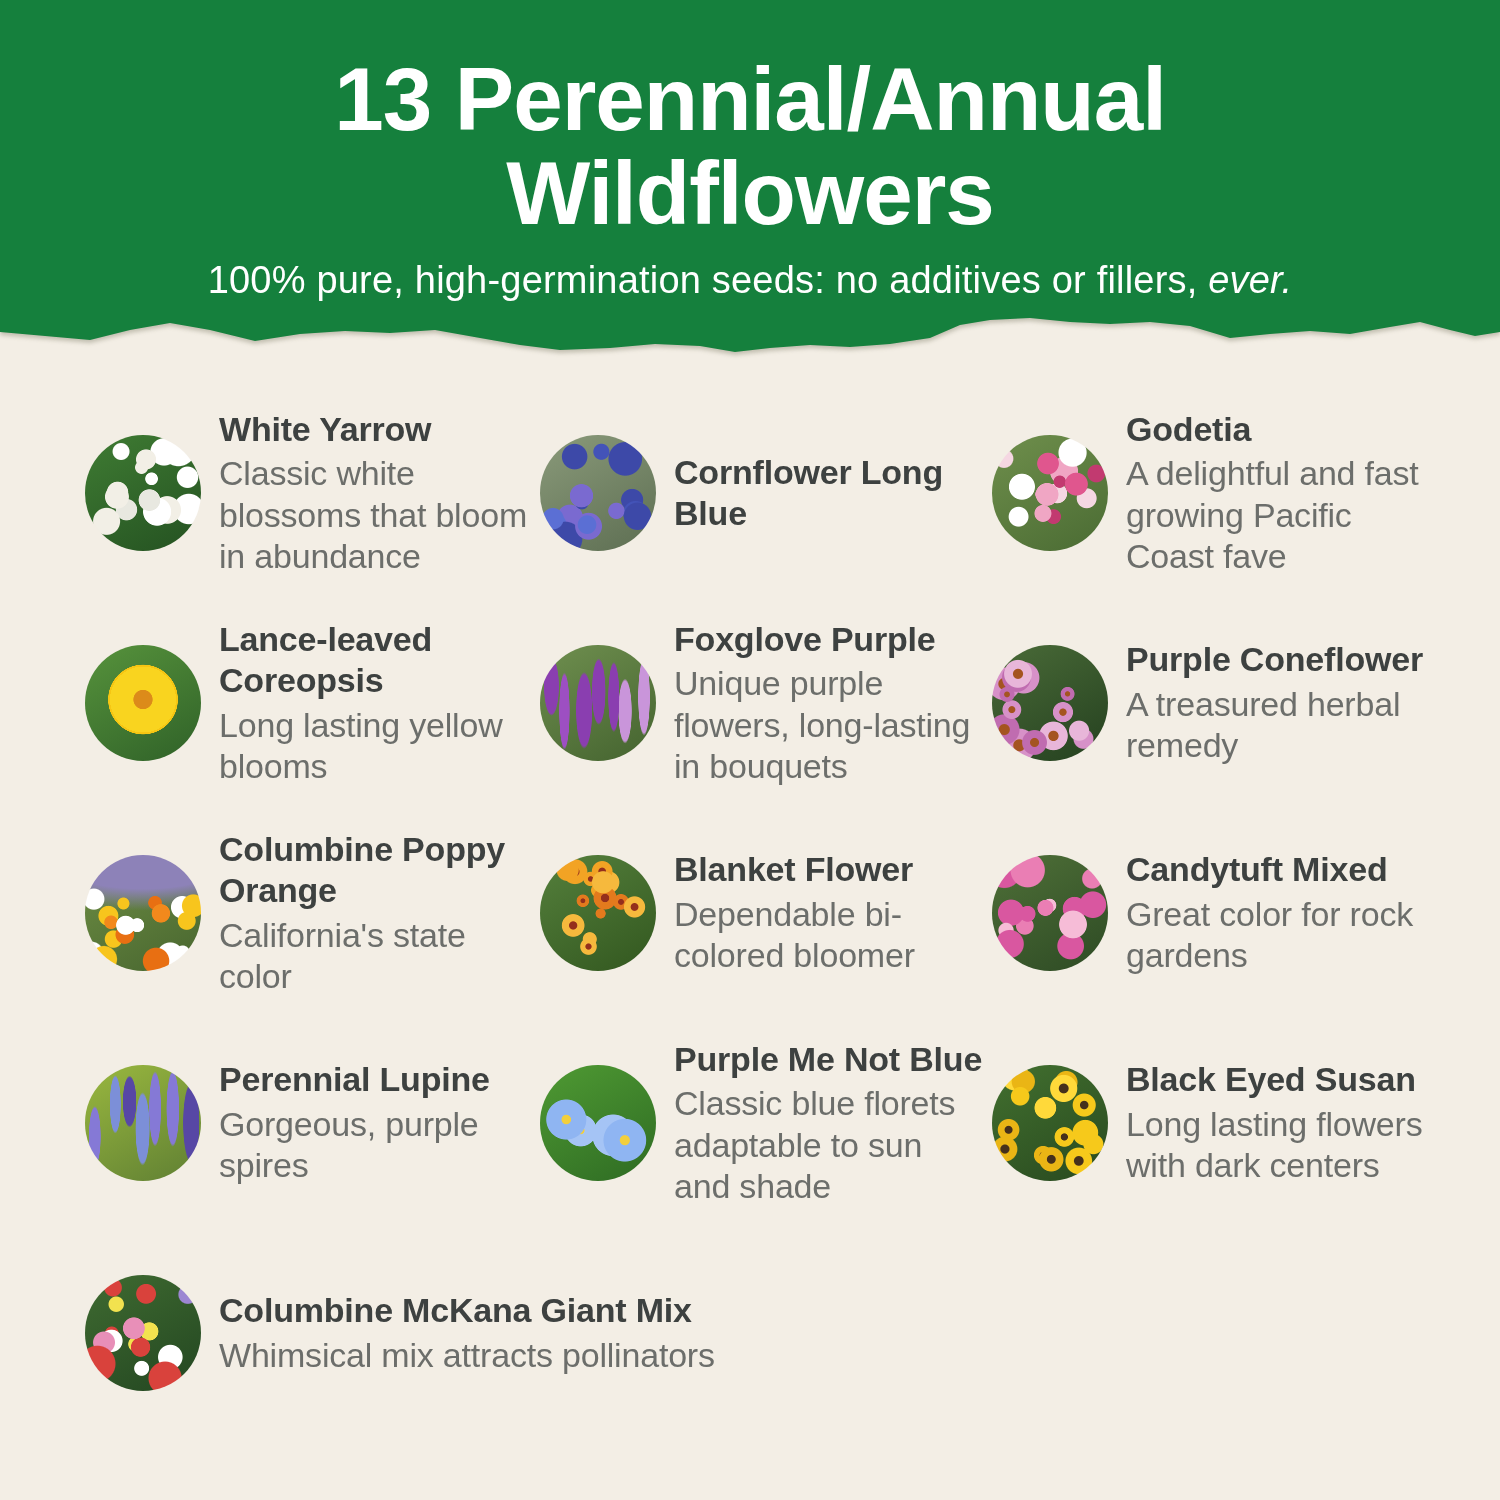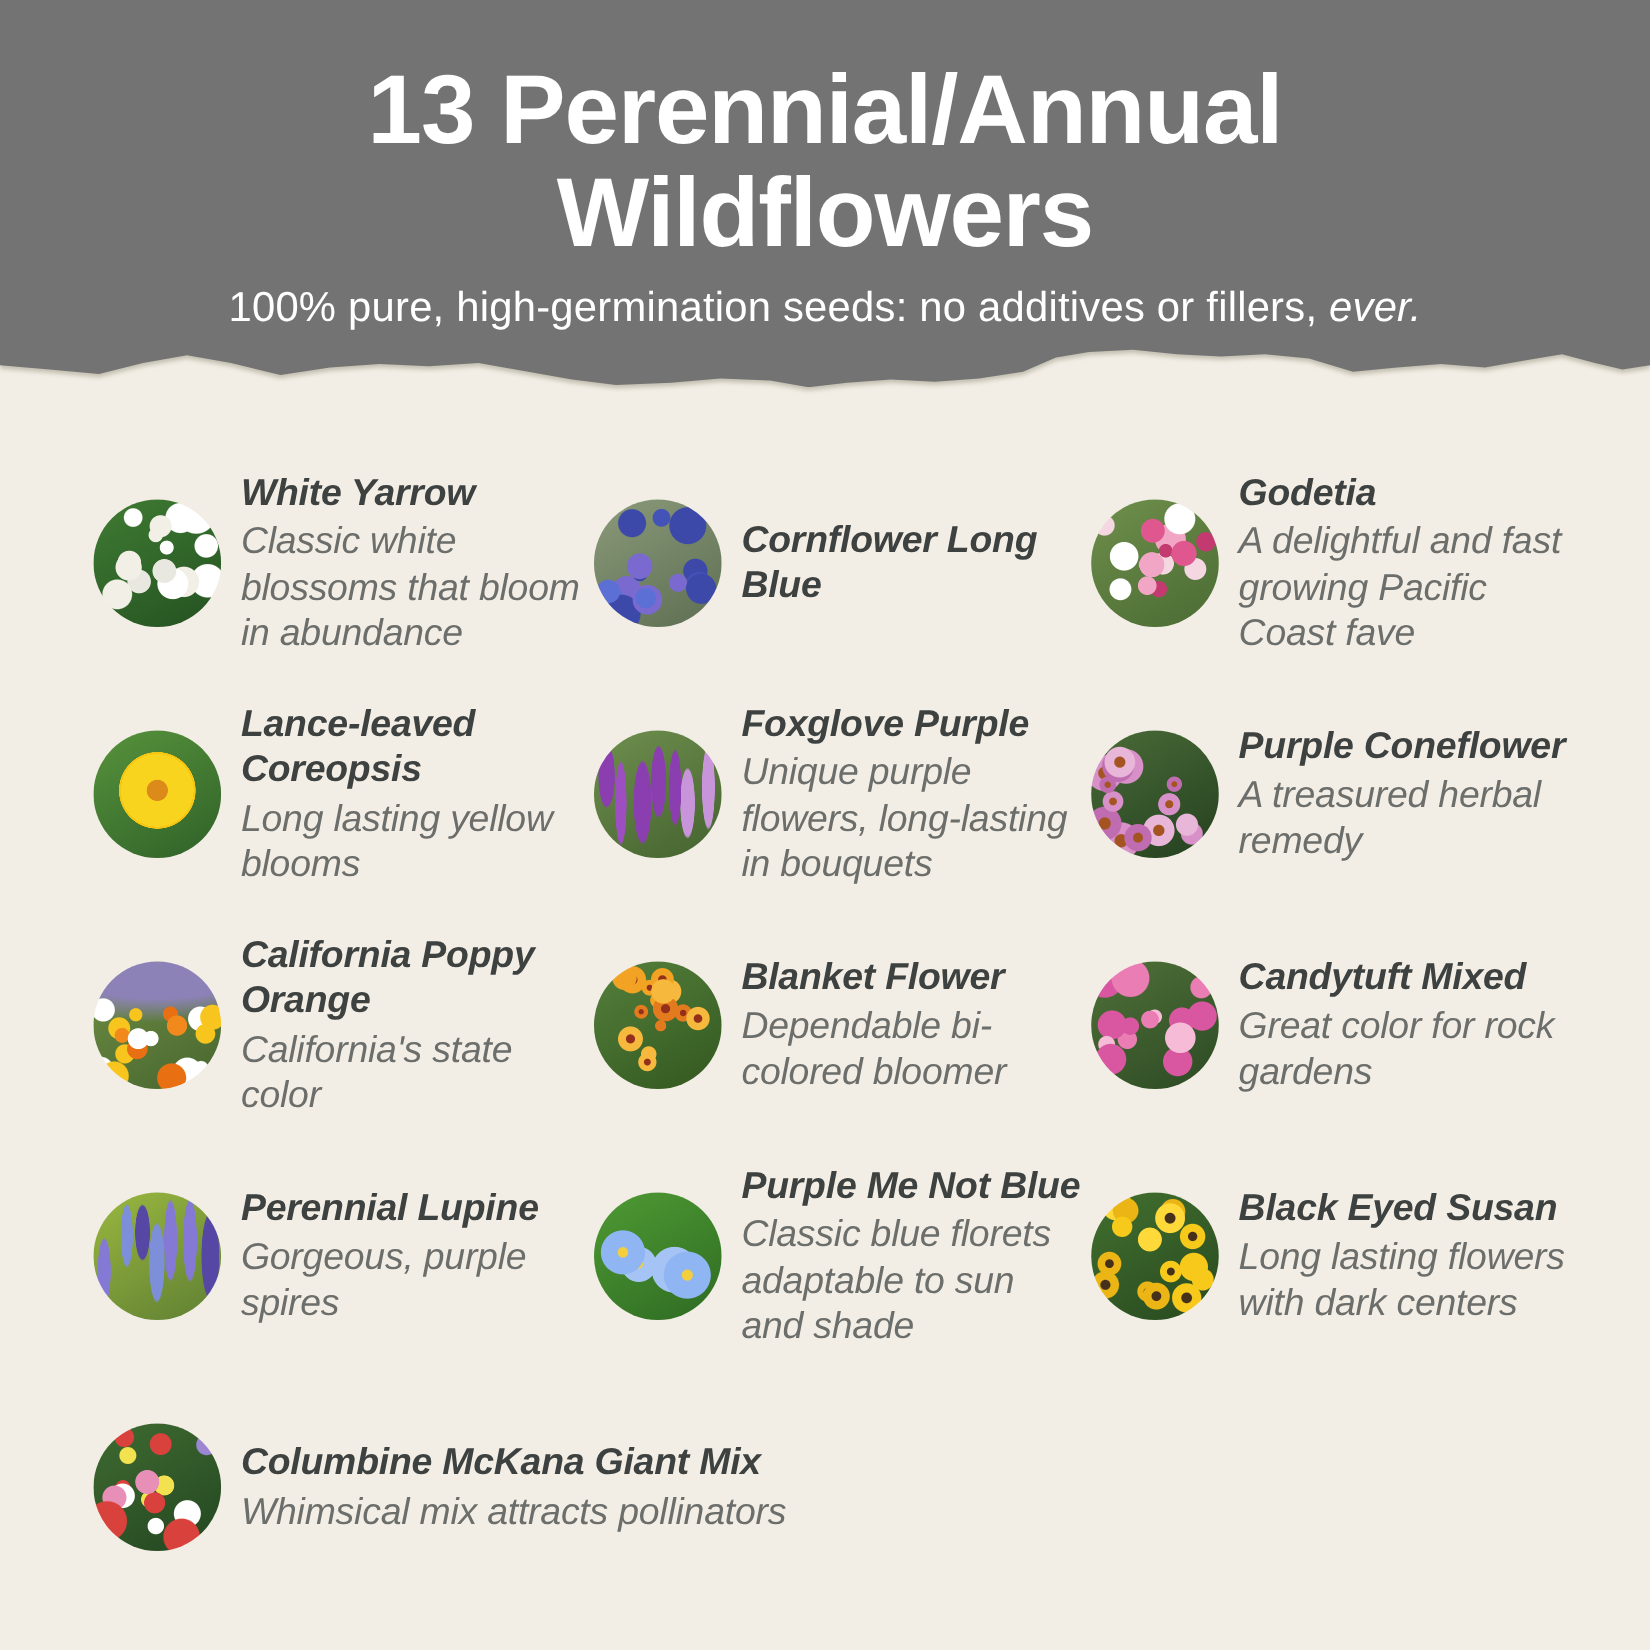--- a/index.html
+++ b/index.html
@@ -7,21 +7,21 @@
     width:1500px;height:1500px;
     background:#f3eee5;
     font-family:"Liberation Sans", sans-serif;
     position:relative;
     overflow:hidden;
   }
   
   .header-wrap{filter:drop-shadow(0 3px 2px rgba(70,70,40,.28));}
   .header{
     width:1500px;height:362px;
-    background:#737373;
+    background:#15803d;
     color:#fff;
     text-align:center;
     clip-path:polygon(0 0,1500px 0,1500px 332px,1475px 336px,1450px 330px,1420px 322px,
       1390px 327px,1350px 334px,1310px 331px,1270px 334px,1230px 338px,1190px 326px,
       1150px 322px,1110px 324px,1070px 322px,1030px 318px,990px 320px,960px 325px,
       930px 338px,890px 344px,850px 347px,810px 345px,770px 348px,735px 352px,
       700px 346px,655px 344px,610px 348px,560px 350px,520px 345px,480px 338px,
       435px 330px,390px 333px,345px 331px,300px 334px,255px 341px,210px 330px,
       170px 323px,130px 330px,90px 340px,45px 336px,0 332px);
   }
@@ -34,23 +34,22 @@
   }
   .subtitle{
     margin-top:18px;
     font-size:38px;
     letter-spacing:.2px;
   }
   .subtitle .em{font-style:italic;text-align:right;}
   
   .grid{
     position:absolute;
-    left:85px;top:407px;
+    left:85px;top:388px;
     width:1340px;
-    font-style:italic;
   }
   .row{
     display:grid;
     grid-template-columns:455px 452px 433px;
     height:210px;
   }
   .row-last{display:flex;height:210px;}
   .cell{
     display:flex;
     align-items:center;
@@ -138,21 +137,21 @@
         <div class="iname">Purple Coneflower</div>
         <div class="idesc">A treasured herbal remedy</div>
       </div>
     </div>
   </div>
 
   <div class="row">
     <div class="cell">
       <div class="photo" style="background-image: radial-gradient(circle at 7.62286% 38.0257%, rgb(255, 255, 255) 0px, rgb(255, 255, 255) 7.7757%, rgba(0, 0, 0, 0) 8.5757%), radial-gradient(circle at 16.2464% 89.7932%, rgb(247, 197, 29) 0px, rgb(247, 197, 29) 8.86385%, rgba(0, 0, 0, 0) 9.66385%), radial-gradient(circle at 61.2498% 91.2795%, rgb(232, 111, 18) 0px, rgb(232, 111, 18) 9.94402%, rgba(0, 0, 0, 0) 10.744%), radial-gradient(circle at 80.5329% 87.0366%, rgb(255, 255, 255) 0px, rgb(255, 255, 255) 6.33164%, rgba(0, 0, 0, 0) 7.13164%), radial-gradient(circle at 35.0432% 60.5694%, rgb(255, 255, 255) 0px, rgb(255, 255, 255) 8.81808%, rgba(0, 0, 0, 0) 9.61808%), radial-gradient(circle at 22.4432% 57.9953%, rgb(242, 137, 28) 0px, rgb(242, 137, 28) 5.62931%, rgba(0, 0, 0, 0) 6.42931%), radial-gradient(circle at 44.9824% 60.483%, rgb(255, 255, 255) 0px, rgb(255, 255, 255) 6.93344%, rgba(0, 0, 0, 0) 7.73344%), radial-gradient(circle at 10.3793% 89.4472%, rgb(232, 111, 18) 0px, rgb(232, 111, 18) 6.17914%, rgba(0, 0, 0, 0) 6.97914%), radial-gradient(circle at 20.169% 52.4228%, rgb(247, 197, 29) 0px, rgb(247, 197, 29) 8.58314%, rgba(0, 0, 0, 0) 9.38314%), radial-gradient(circle at 65.45% 50.309%, rgb(242, 137, 28) 0px, rgb(242, 137, 28) 9.21603%, rgba(0, 0, 0, 0) 10.016%), radial-gradient(circle at 34.3124% 68.5726%, rgb(232, 111, 18) 0px, rgb(232, 111, 18) 8.05436%, rgba(0, 0, 0, 0) 8.85436%), radial-gradient(circle at 60.3591% 41.2074%, rgb(232, 111, 18) 0px, rgb(232, 111, 18) 6.56676%, rgba(0, 0, 0, 0) 7.36676%), radial-gradient(circle at 84.2553% 84.0474%, rgb(255, 255, 255) 0px, rgb(255, 255, 255) 4.65579%, rgba(0, 0, 0, 0) 5.45579%), radial-gradient(circle at 5.69415% 84.734%, rgb(255, 255, 255) 0px, rgb(255, 255, 255) 7.43803%, rgba(0, 0, 0, 0) 8.23803%), radial-gradient(circle at 93.3548% 43.7345%, rgb(247, 197, 29) 0px, rgb(247, 197, 29) 8.56126%, rgba(0, 0, 0, 0) 9.36126%), radial-gradient(circle at 73.501% 86.8208%, rgb(255, 255, 255) 0px, rgb(255, 255, 255) 9.65237%, rgba(0, 0, 0, 0) 10.4524%), radial-gradient(circle at 33.1329% 41.8113%, rgb(247, 197, 29) 0px, rgb(247, 197, 29) 5.43435%, rgba(0, 0, 0, 0) 6.23435%), radial-gradient(circle at 87.7033% 56.791%, rgb(247, 197, 29) 0px, rgb(247, 197, 29) 6.97401%, rgba(0, 0, 0, 0) 7.77401%), radial-gradient(circle at 83.7616% 45.0121%, rgb(255, 255, 255) 0px, rgb(255, 255, 255) 9.22319%, rgba(0, 0, 0, 0) 10.0232%), radial-gradient(circle at 24.5632% 72.4973%, rgb(247, 197, 29) 0px, rgb(247, 197, 29) 6.76867%, rgba(0, 0, 0, 0) 7.56867%), radial-gradient(130% 42% at 50% 6%, rgb(141, 130, 184) 0px, rgb(141, 130, 184) 55%, rgba(0, 0, 0, 0) 100%), linear-gradient(150deg, rgb(111, 143, 68), rgb(71, 101, 47));"></div>
       <div class="text">
-        <div class="iname">California Poppy Orange</div>
+        <div class="iname">Columbine Poppy Orange</div>
         <div class="idesc">California's state color</div>
       </div>
     </div>
     <div class="cell">
       <div class="photo" style="background-image: radial-gradient(circle at 23.8259% 12.7539%, rgb(242, 163, 36) 0px, rgb(242, 163, 36) 7.90085%, rgba(0, 0, 0, 0) 8.70085%), radial-gradient(circle at 54.3977% 23.5242%, rgb(246, 185, 61) 0px, rgb(246, 185, 61) 9.75828%, rgba(0, 0, 0, 0) 10.5583%), radial-gradient(circle at 28.5854% 60.7283%, rgb(148, 47, 28) 0px, rgb(148, 47, 28) 3.40162%, rgba(0, 0, 0, 0) 4.20162%), radial-gradient(circle at 28.5854% 60.7283%, rgb(246, 185, 61) 0px, rgb(246, 185, 61) 10.0048%, rgba(0, 0, 0, 0) 10.8048%), radial-gradient(circle at 36.9835% 39.4671%, rgb(148, 47, 28) 0px, rgb(148, 47, 28) 1.96265%, rgba(0, 0, 0, 0) 2.76265%), radial-gradient(circle at 36.9835% 39.4671%, rgb(227, 122, 29) 0px, rgb(227, 122, 29) 5.7725%, rgba(0, 0, 0, 0) 6.5725%), radial-gradient(circle at 52.2483% 50.424%, rgb(227, 122, 29) 0px, rgb(227, 122, 29) 5.60893%, rgba(0, 0, 0, 0) 6.40893%), radial-gradient(circle at 81.5041% 44.7823%, rgb(148, 47, 28) 0px, rgb(148, 47, 28) 3.01924%, rgba(0, 0, 0, 0) 3.81924%), radial-gradient(circle at 81.5041% 44.7823%, rgb(246, 185, 61) 0px, rgb(246, 185, 61) 8.88011%, rgba(0, 0, 0, 0) 9.68011%), radial-gradient(circle at 69.8262% 40.4262%, rgb(148, 47, 28) 0px, rgb(148, 47, 28) 2.36316%, rgba(0, 0, 0, 0) 3.16316%), radial-gradient(circle at 69.8262% 40.4262%, rgb(227, 122, 29) 0px, rgb(227, 122, 29) 6.95047%, rgba(0, 0, 0, 0) 7.75047%), radial-gradient(circle at 30.1354% 14.3841%, rgb(148, 47, 28) 0px, rgb(148, 47, 28) 3.14392%, rgba(0, 0, 0, 0) 3.94392%), radial-gradient(circle at 30.1354% 14.3841%, rgb(242, 163, 36) 0px, rgb(242, 163, 36) 9.24681%, rgba(0, 0, 0, 0) 10.0468%), radial-gradient(circle at 56.0659% 37.0827%, rgb(148, 47, 28) 0px, rgb(148, 47, 28) 3.85719%, rgba(0, 0, 0, 0) 4.65719%), radial-gradient(circle at 56.0659% 37.0827%, rgb(227, 122, 29) 0px, rgb(227, 122, 29) 11.3447%, rgba(0, 0, 0, 0) 12.1447%), radial-gradient(circle at 41.7978% 78.9121%, rgb(148, 47, 28) 0px, rgb(148, 47, 28) 2.33685%, rgba(0, 0, 0, 0) 3.13685%), radial-gradient(circle at 41.7978% 78.9121%, rgb(246, 185, 61) 0px, rgb(246, 185, 61) 6.87308%, rgba(0, 0, 0, 0) 7.67308%), radial-gradient(circle at 53.6065% 14.1778%, rgb(148, 47, 28) 0px, rgb(148, 47, 28) 2.86507%, rgba(0, 0, 0, 0) 3.66507%), radial-gradient(circle at 53.6065% 14.1778%, rgb(242, 163, 36) 0px, rgb(242, 163, 36) 8.42669%, rgba(0, 0, 0, 0) 9.22669%), radial-gradient(circle at 50.3255% 30.3793%, rgb(242, 163, 36) 0px, rgb(242, 163, 36) 6.90152%, rgba(0, 0, 0, 0) 7.70152%), radial-gradient(circle at 58.8145% 23.579%, rgb(246, 185, 61) 0px, rgb(246, 185, 61) 9.5499%, rgba(0, 0, 0, 0) 10.3499%), radial-gradient(circle at 42.8972% 72.5693%, rgb(246, 185, 61) 0px, rgb(246, 185, 61) 6.13846%, rgba(0, 0, 0, 0) 6.93846%), radial-gradient(circle at 43.63% 20.6441%, rgb(148, 47, 28) 0px, rgb(148, 47, 28) 2.0206%, rgba(0, 0, 0, 0) 2.8206%), radial-gradient(circle at 43.63% 20.6441%, rgb(242, 163, 36) 0px, rgb(242, 163, 36) 5.94294%, rgba(0, 0, 0, 0) 6.74294%), linear-gradient(150deg, rgb(85, 128, 60), rgb(50, 87, 31));"></div>
       <div class="text">
         <div class="iname">Blanket Flower</div>
         <div class="idesc">Dependable bi-colored bloomer</div>
       </div>
     </div>

